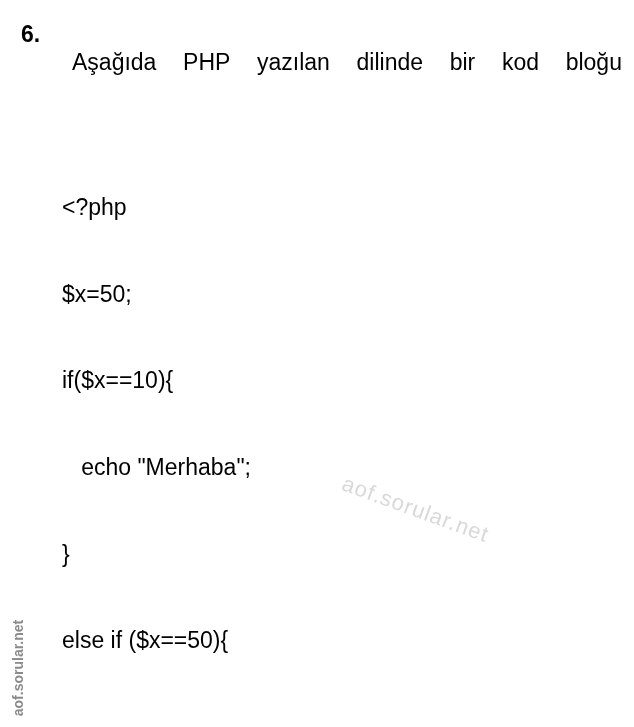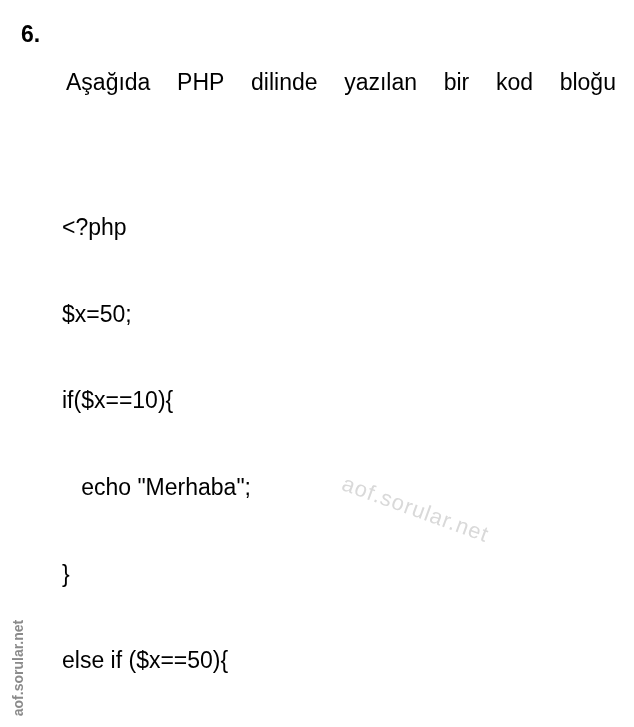--- a/index.html
+++ b/index.html
@@ -24,28 +24,27 @@
     .q-number {
       position: absolute;
       left: 21px;
       top: 20px;
       font-size: 23px;
       font-weight: bold;
       line-height: 28px;
     }
     .q-stem {
       position: absolute;
-      left: 66px;
+      left: 72px;
       top: 20px;
       width: 550px;
       font-size: 23px;
       line-height: 29px;
       text-align: justify;
       text-align-last: left;
-      margin-top: 20px;
     }
     .stem-line1 {
       display: flex;
       justify-content: space-between;
       width: 550px;
     }
     .code-block {
       position: absolute;
       left: 62px;
       top: 78px;
@@ -89,22 +88,22 @@
 <div class="question">
 
   <div class="watermark-diag">aof.sorular.net</div>
 
   <div class="q-number fg">6.</div>
 
   <div class="q-stem fg">
     <div class="stem-line1">
       <span>Aşağıda</span>
       <span>PHP</span>
+      <span>yazılan</span>
       <span>dilinde</span>
-      <span>yazılan</span>
       <span>bir</span>
       <span>kod</span>
       <span>bloğu</span>
     </div>
   </div>
 
   <div class="code-block fg">
     <span class="code-line">&lt;?php</span>
     <span class="code-line">$x=50;</span>
     <span class="code-line">if($x==10){</span>

